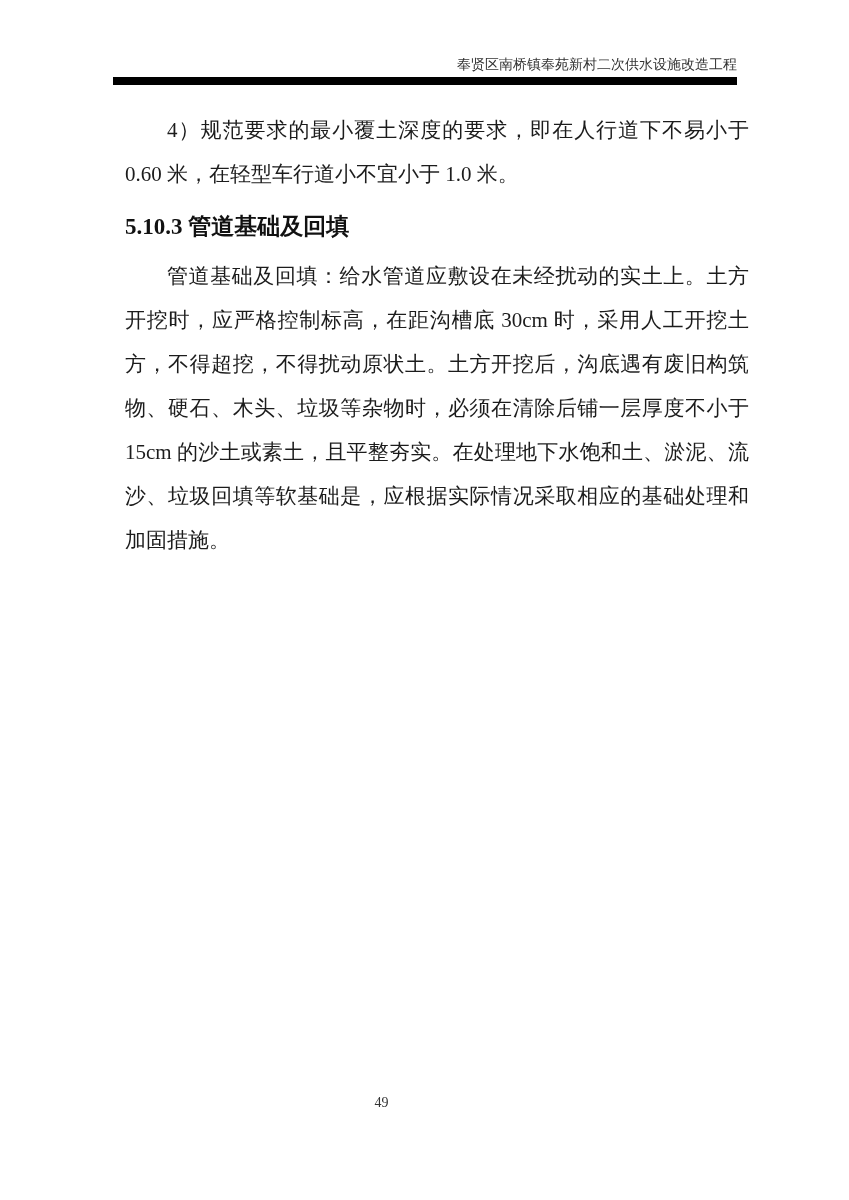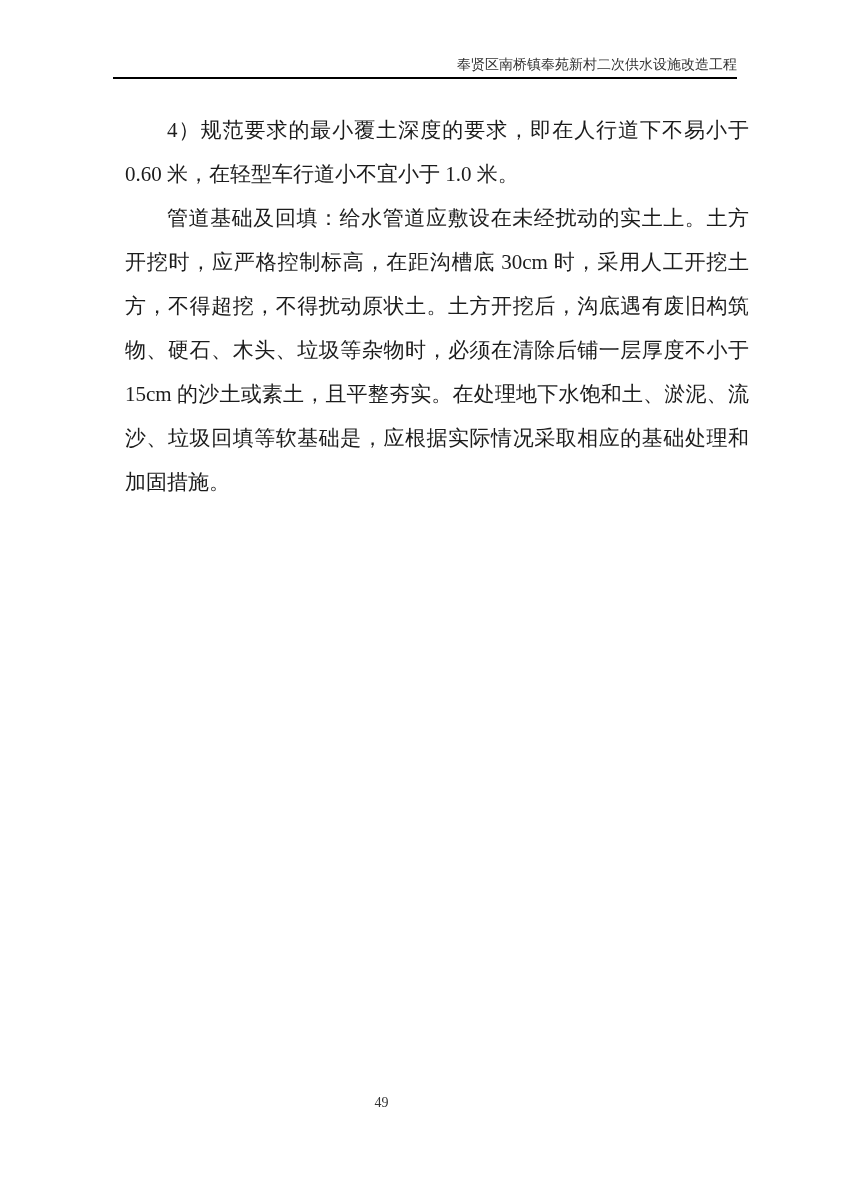--- a/index.html
+++ b/index.html
@@ -18,21 +18,21 @@
   }
   .header {
     position: absolute;
     top: 56px;
     left: 113px;
     width: 624px;
     text-align: right;
     font-size: 14px;
     line-height: 18px;
     color: #333333;
-    border-bottom: 2px solid #000000;
+    border-bottom: 8px solid #000000;
     padding-bottom: 3px;
   }
   .content {
     position: absolute;
     top: 108px;
     left: 125px;
     width: 624px;
     font-size: 21px;
     line-height: 44px;
     text-align: justify;
@@ -65,20 +65,21 @@
 <body>
 
 <div class="page">
 
   <div class="header">
     <span>奉贤区南桥镇奉苑新村二次供水设施改造工程</span>
   </div>
 
   <div class="content">
     <p>4）规范要求的最小覆土深度的要求，即在人行道下不易小于 0.60 米，在轻型车行道小不宜小于 1.0 米。</p>
+    <h2>5.10.3 管道基础及回填</h2>
     <p>管道基础及回填：给水管道应敷设在未经扰动的实土上。土方开挖时，应严格控制标高，在距沟槽底 30cm 时，采用人工开挖土方，不得超挖，不得扰动原状土。土方开挖后，沟底遇有废旧构筑物、硬石、木头、垃圾等杂物时，必须在清除后铺一层厚度不小于 15cm 的沙土或素土，且平整夯实。在处理地下水饱和土、淤泥、流沙、垃圾回填等软基础是，应根据实际情况采取相应的基础处理和加固措施。</p>
   </div>
 
   <div class="footer">
     <span>49</span>
   </div>
 
 </div>
 
 </body></html>

